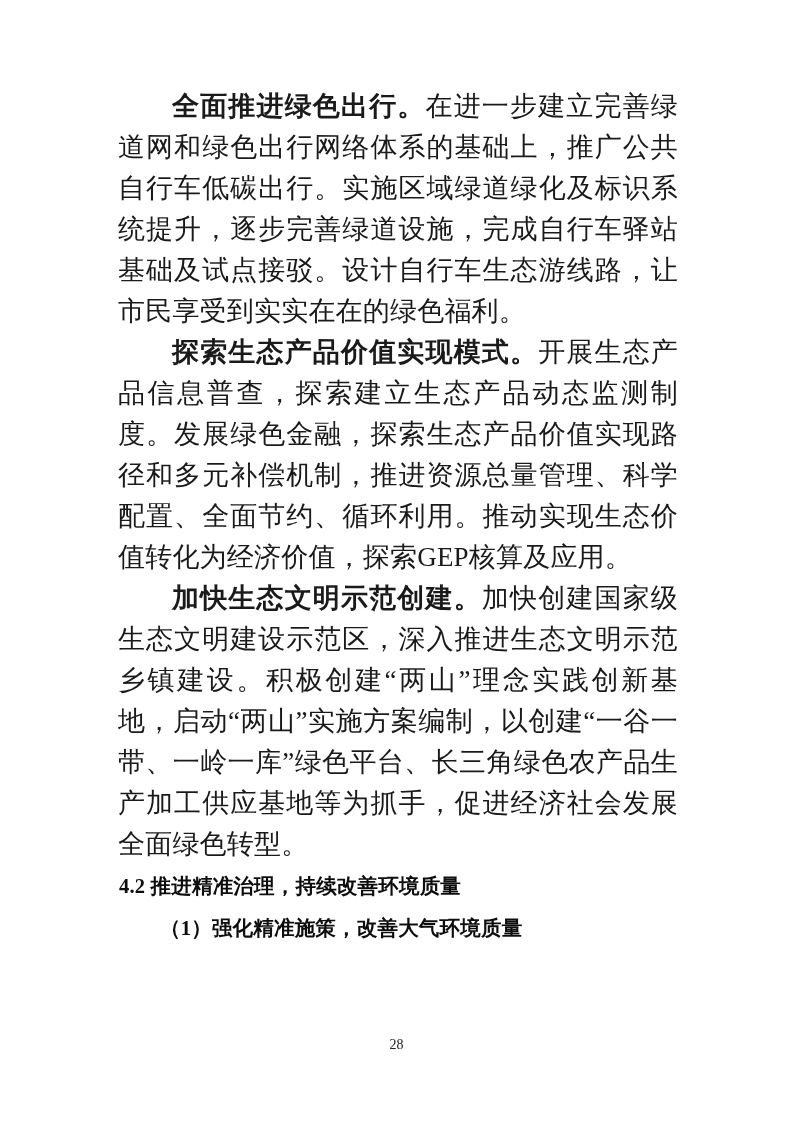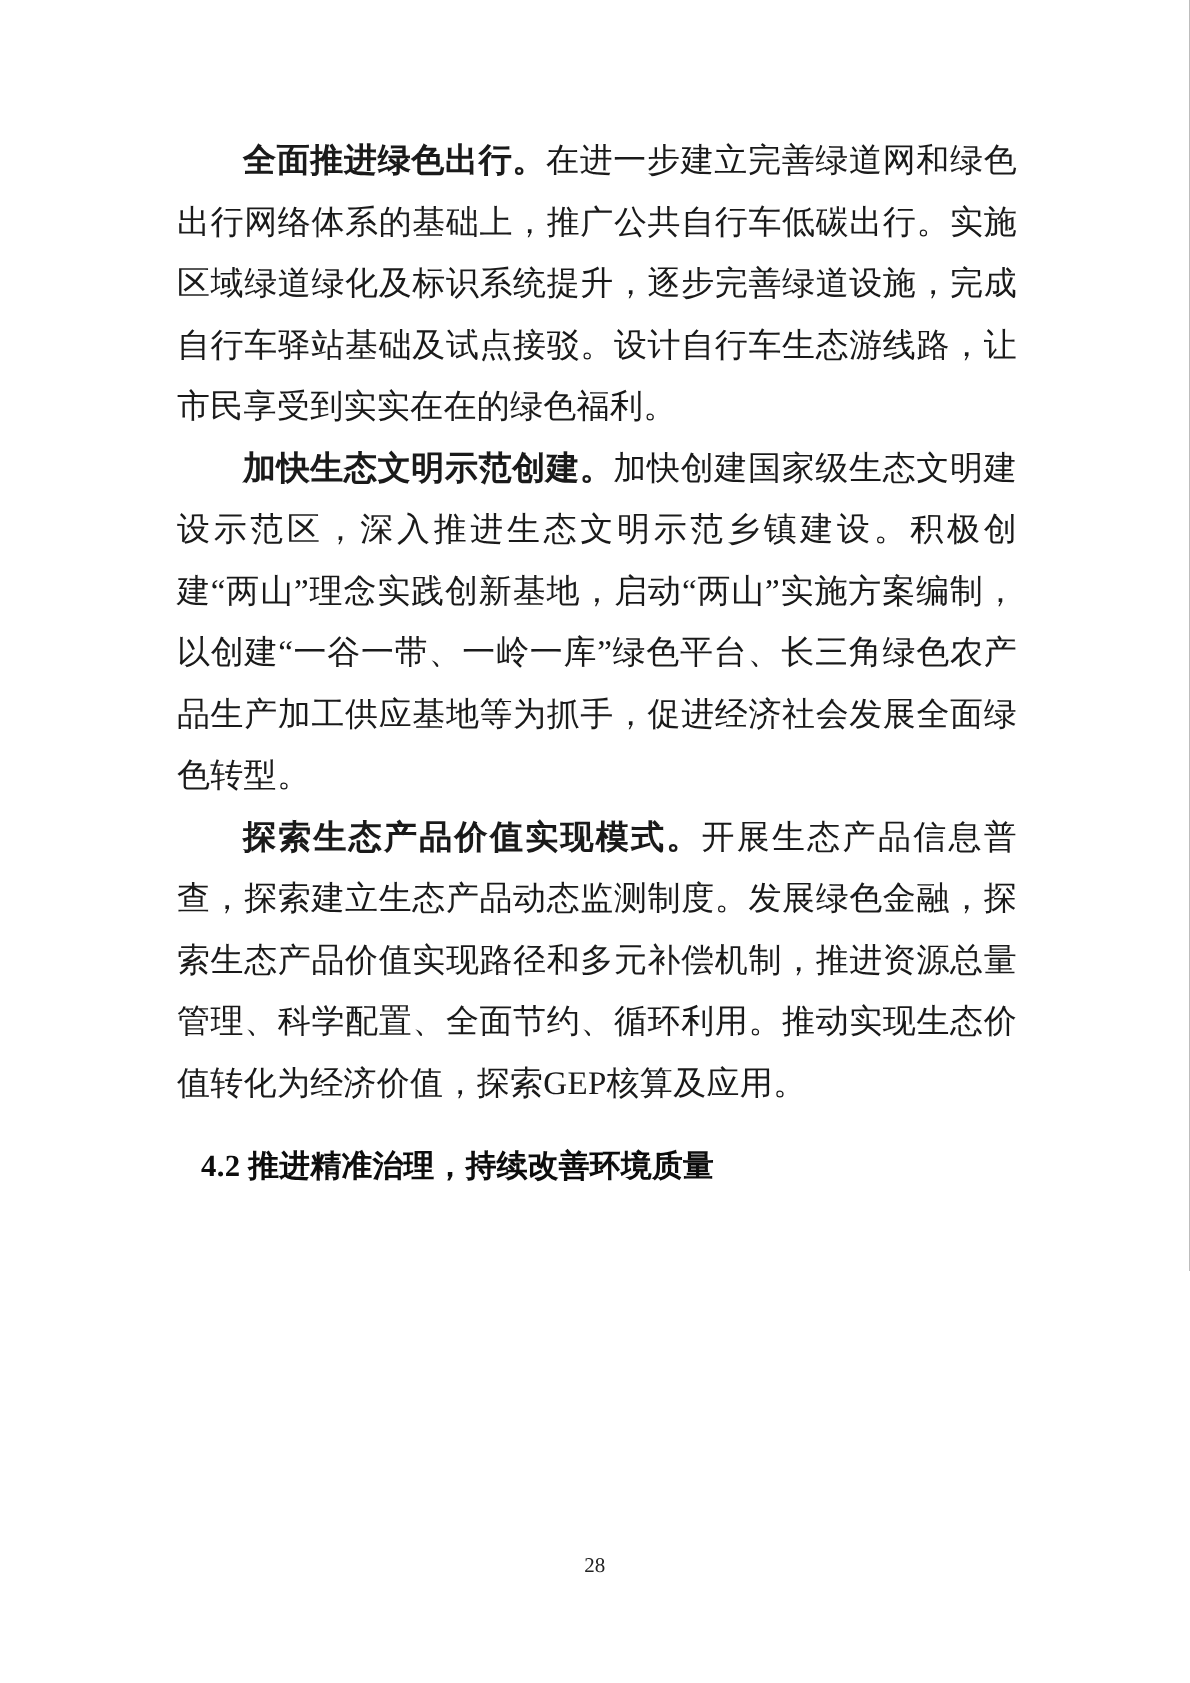--- a/index.html
+++ b/index.html
@@ -20,36 +20,36 @@
     margin: 0 auto;
   }
   .content {
     position: absolute;
     left: 118px;
     top: 86px;
     width: 560px;
   }
   p {
     margin: 0;
-    font-size: 22px;
+    font-size: 27px;
     line-height: 41px;
     text-align: justify;
     text-justify: inter-ideograph;
     color: #1a1a1a;
     letter-spacing: 0.2px;
   }
   p.indent {
     text-indent: 2em;
   }
   .lead {
     font-weight: bold;
   }
   .heading {
     font-weight: bold;
-    margin: 16px;
+    margin: 1px;
     font-size: 20.5px;
     line-height: 41px;
     color: #0d0d0d;
   }
   .heading.sub {
     text-indent: 2em;
   }
   .page-number {
     position: absolute;
     left: 0;
@@ -63,24 +63,25 @@
 </style>
 </head>
 <body>
 
 <div class="page">
   <div class="content">
 
     <p class="indent"><span class="lead">全面推进绿色出行。</span><span>在进一步建立完善绿道网和绿色出行网络体系的基础上，推广公共自行车低碳出行。实施区域绿道绿化及标识系统提升，逐步完善绿道设施，完成自行车驿站基础及试点接驳。设计自行车生态游线路，让市民享受到实实在在的绿色福利。</span></p>
 
 
+    <p class="indent"><span class="lead">探索生态产品价值实现模式。</span><span>开展生态产品信息普查，探索建立生态产品动态监测制度。发展绿色金融，探索生态产品价值实现路径和多元补偿机制，推进资源总量管理、科学配置、全面节约、循环利用。推动实现生态价值转化为经济价值，探索GEP核算及应用。</span></p>
+
     <p class="indent"><span class="lead">加快生态文明示范创建。</span><span>加快创建国家级生态文明建设示范区，深入推进生态文明示范乡镇建设。积极创建“两山”理念实践创新基地，启动“两山”实施方案编制，以创建“一谷一带、一岭一库”绿色平台、长三角绿色农产品生产加工供应基地等为抓手，促进经济社会发展全面绿色转型。</span></p>
-
-    <p class="indent"><span class="lead">探索生态产品价值实现模式。</span><span>开展生态产品信息普查，探索建立生态产品动态监测制度。发展绿色金融，探索生态产品价值实现路径和多元补偿机制，推进资源总量管理、科学配置、全面节约、循环利用。推动实现生态价值转化为经济价值，探索GEP核算及应用。</span></p>
 
     <p class="heading">4.2 推进精准治理，持续改善环境质量</p>
 
+    <p class="heading sub">（1）强化精准施策，改善大气环境质量</p>
 
 
   </div>
 
   <div class="page-number">28</div>
 </div>
 
 </body></html>

